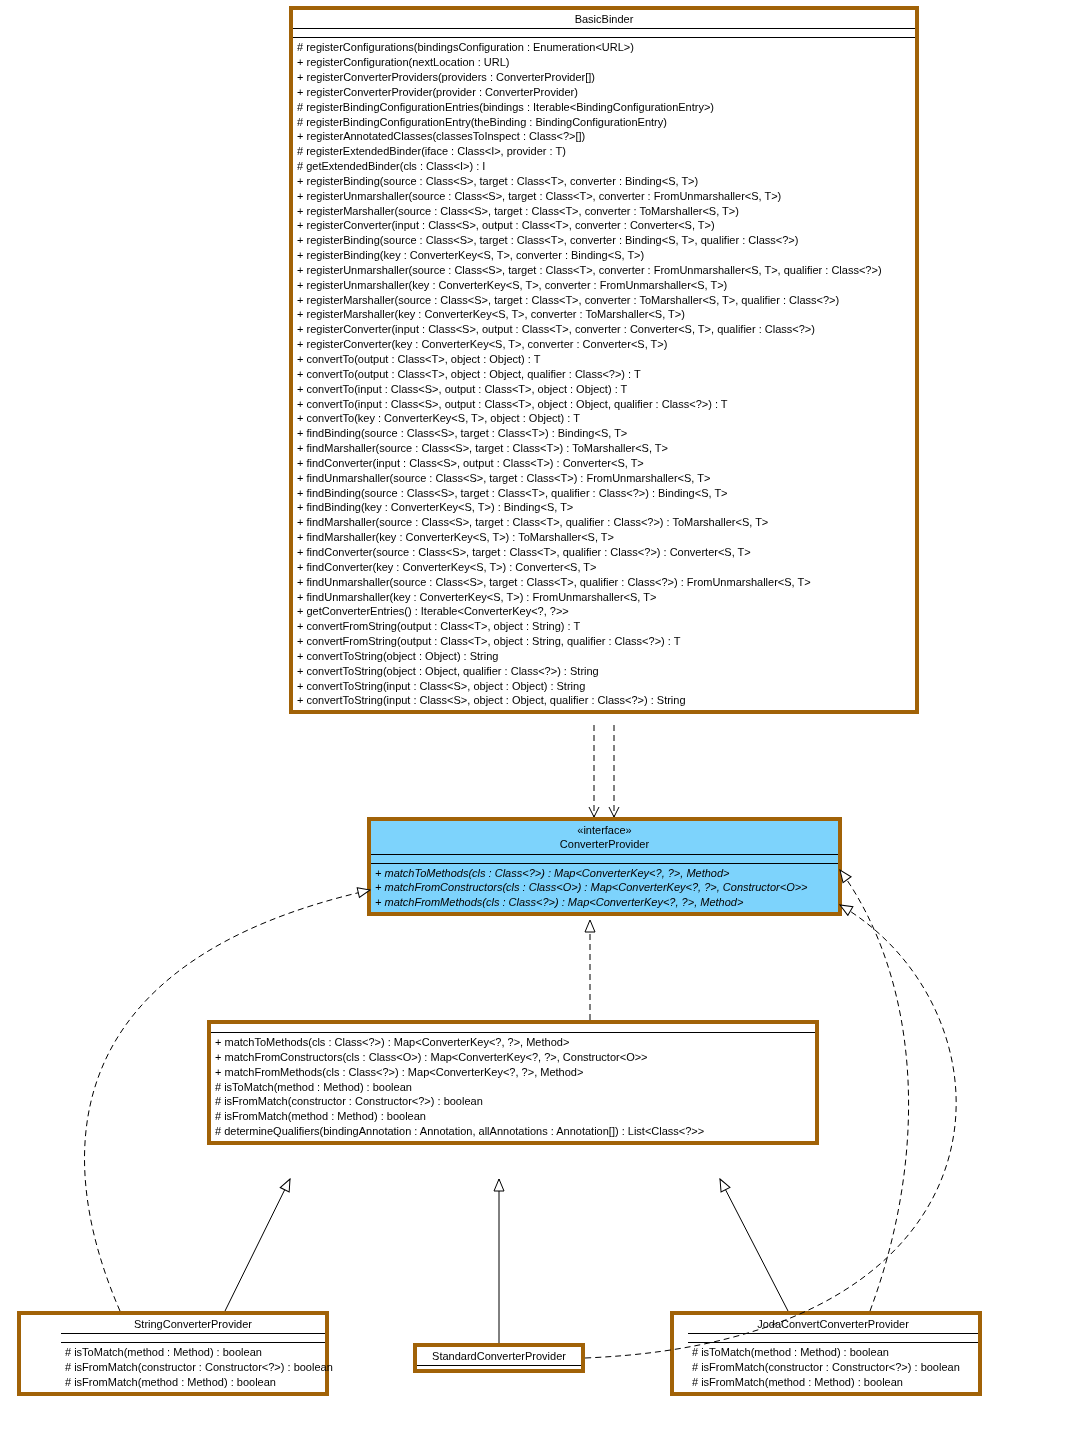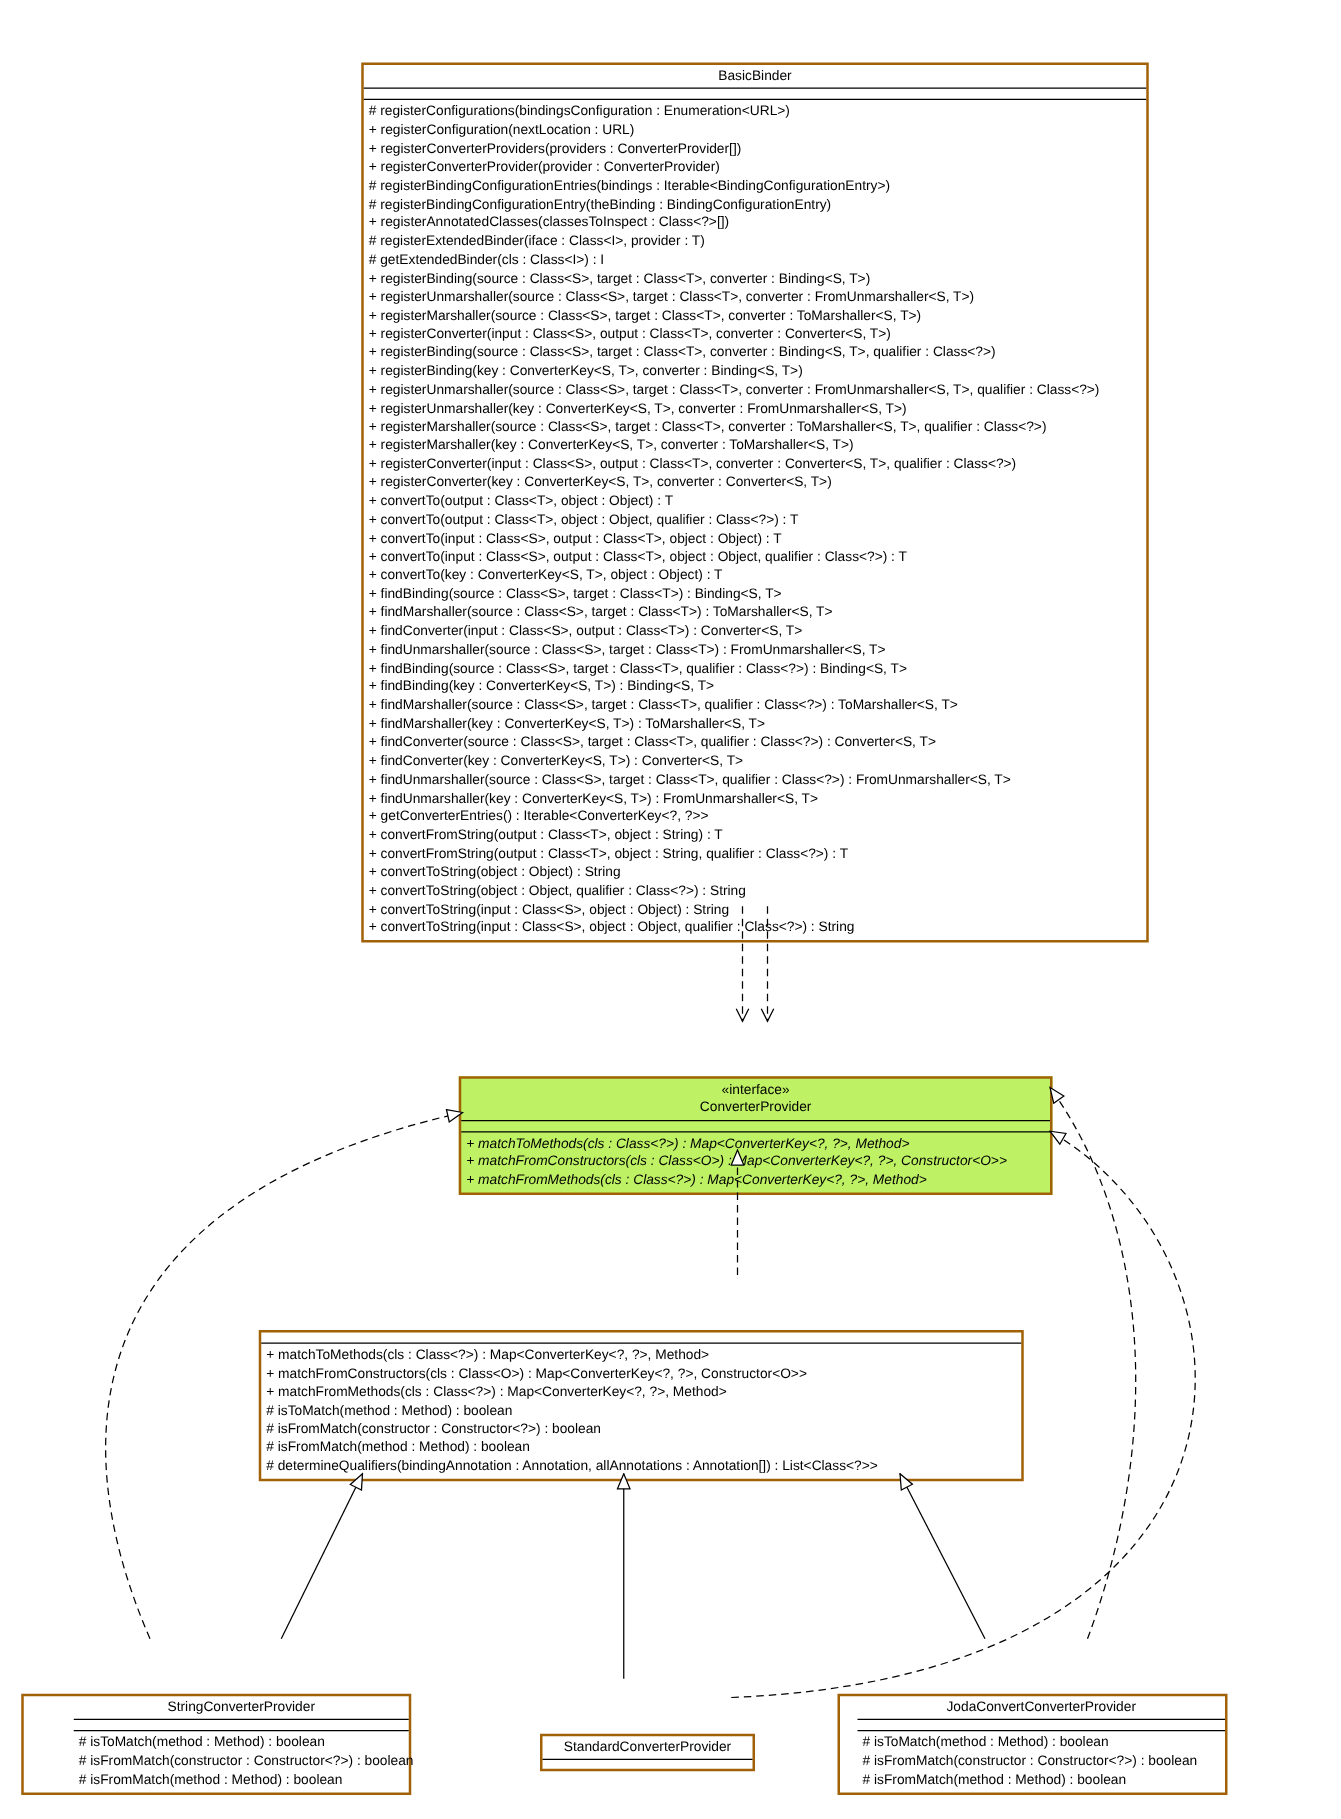--- a/index.html
+++ b/index.html
@@ -7,27 +7,26 @@
     font-size: 11px;
     background: #fff;
     margin: 0;
     padding: 0;
     width: 1073px;
     height: 1455px;
     position: relative;
   }
   .uml-class {
     position: absolute;
-    border: 2px solid #a16207;
+    border: 4px solid #a16207;
     background: #fff;
     box-sizing: border-box;
-    margin-top: 44px;
   }
   .uml-class.interface {
-    background: #bef264;
+    background: #7dd3fc;
   }
   .uml-title {
     text-align: center;
     border-bottom: 1px solid #000;
     padding: 2px 4px;
     font-size: 11px;
     line-height: 1.3;
   }
   .uml-empty {
     border-bottom: 1px solid #000;
@@ -137,21 +136,21 @@
 <div class="uml-class" style="left:17px; top:1311px; width:312px;padding-left:40px;">
   <div class="uml-title">StringConverterProvider</div>
   <div class="uml-empty"></div>
   <div class="uml-methods" id="mb-stringProvider">
       <div># isToMatch(method : Method) : boolean</div>
       <div># isFromMatch(constructor : Constructor&lt;?&gt;) : boolean</div>
       <div># isFromMatch(method : Method) : boolean</div>
     </div>
 </div>
 
-<div class="uml-class" style="left:432px; top:1343px; width:172px; height:30px;">
+<div class="uml-class" style="left:413px; top:1343px; width:172px; height:30px;">
   <div class="uml-title" style="border-bottom:1px solid #000;">StandardConverterProvider</div>
   <div class="uml-empty" style="border-bottom:none;"></div>
 </div>
 
 <div class="uml-class" style="left:670px; top:1311px; width:312px;padding-left:14px;">
   <div class="uml-title">JodaConvertConverterProvider</div>
   <div class="uml-empty"></div>
   <div class="uml-methods" id="mb-jodaProvider">
       <div># isToMatch(method : Method) : boolean</div>
       <div># isFromMatch(constructor : Constructor&lt;?&gt;) : boolean</div>

